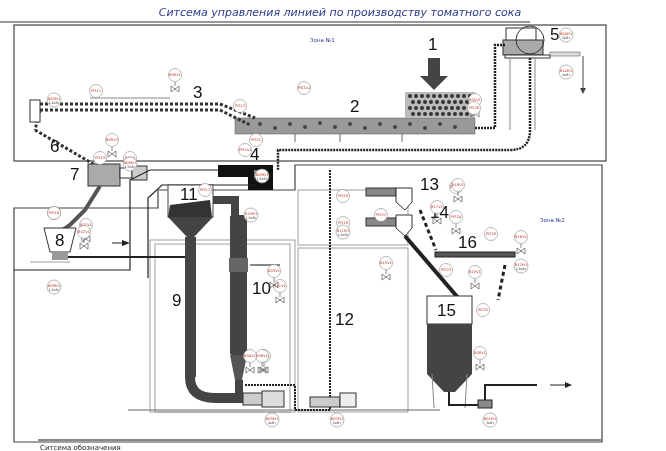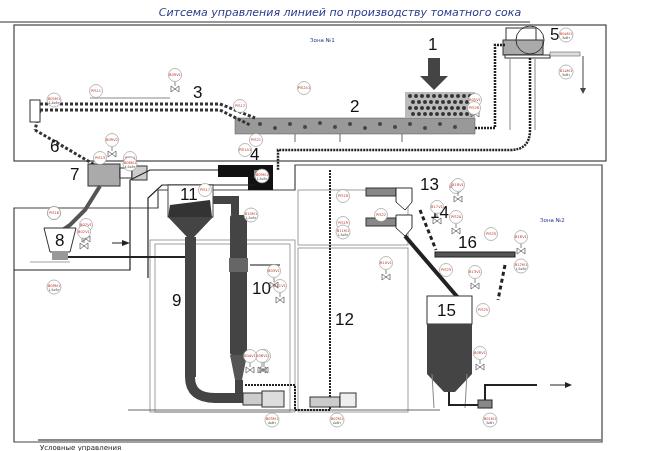--- a/index.html
+++ b/index.html
@@ -446,13 +446,13 @@
         <text x="474" y="109.2" text-anchor="middle" class="tag">PIS26</text>
       </g>
       <g>
         <circle cx="490" cy="420" r="7" fill="#fff" stroke="#888" stroke-width="0.6"></circle>
         <text x="490" y="419.5" text-anchor="middle" class="tag">B01M1</text>
         <text x="490" y="424" text-anchor="middle" class="tag2">3кВт</text>
       </g>
     </g>
 </svg>
 
-<div class="legend">Условные управления</div>
+<div class="legend">Ситсема обозначения</div>
 
 </body></html>

